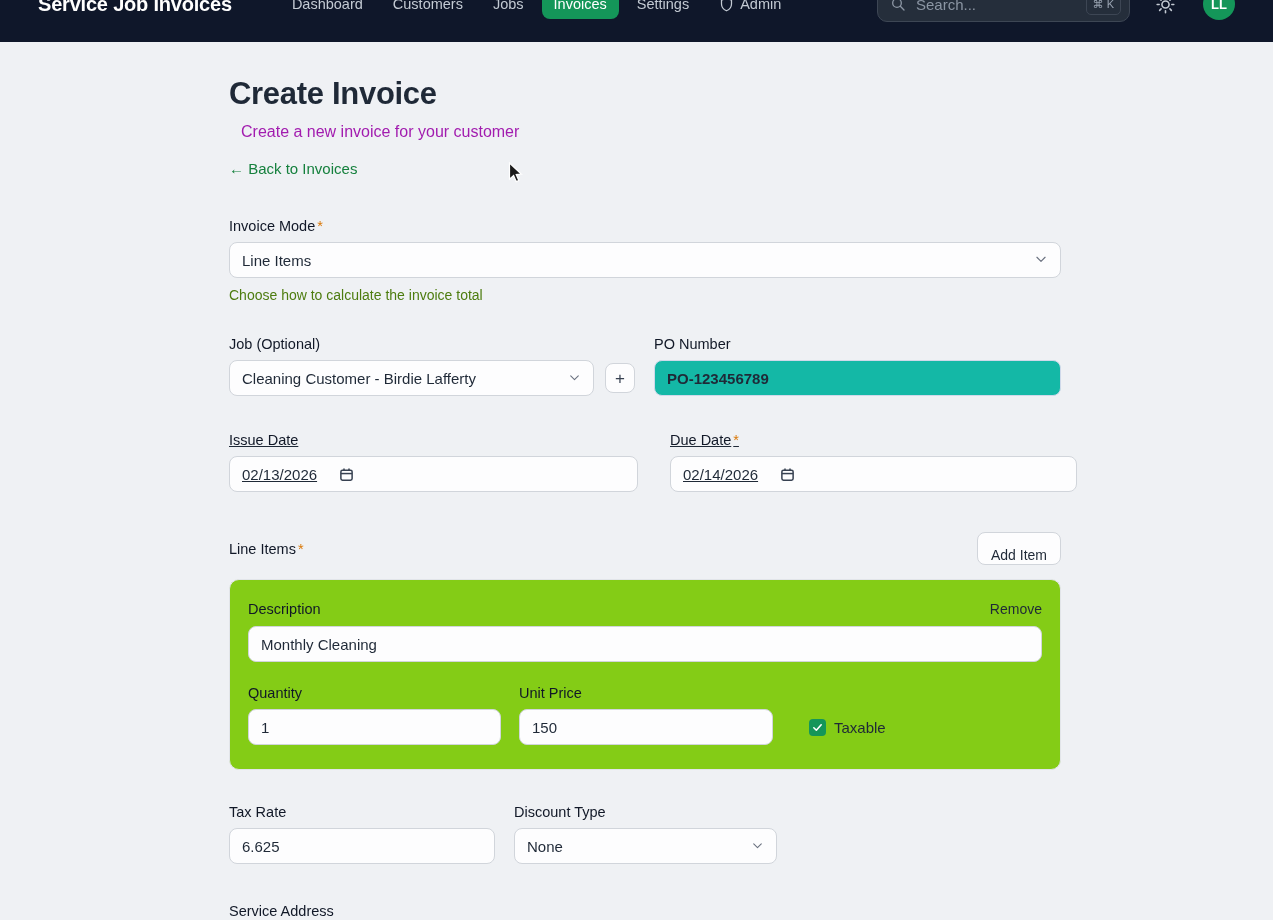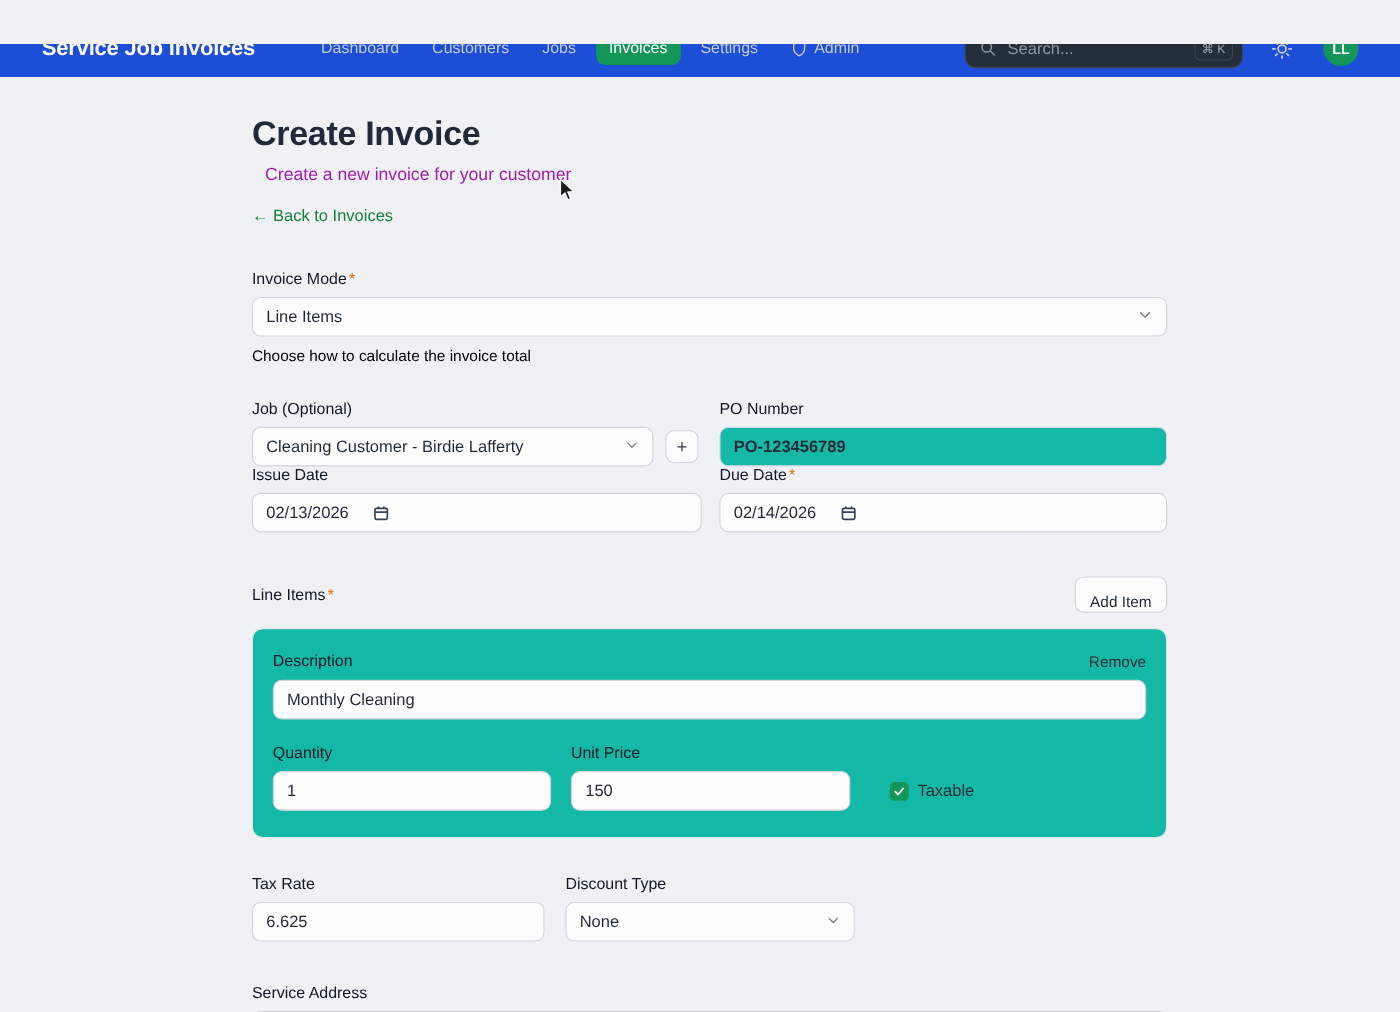--- a/index.html
+++ b/index.html
@@ -5,21 +5,21 @@
   * { margin: 0; padding: 0; box-sizing: border-box; }
   html, body { width: 1273px; height: 920px; overflow: hidden; }
   body {
     font-family: "Liberation Sans", "DejaVu Sans", sans-serif;
     background: #eff1f4;
     color: #1f2937;
     position: relative;
   }
 
   
-  .nav { height: 30px; background: #1d4ed8; overflow: hidden; position: relative; margin-top: 40px; }
+  .nav { height: 42px; background: #0f172a; overflow: hidden; position: relative; }
   .nav-inner {
     position: absolute; top: -24px; left: 0; right: 0; height: 56px;
     display: flex; align-items: center; padding: 0 38px 0 38px;
   }
   .brand { color: #fff; font-size: 20px; font-weight: 700; letter-spacing: -0.2px; margin-right: 48px; white-space: nowrap; }
   .nav-items { display: flex; align-items: center; gap: 6px; }
   .nav-item {
     color: #c3cad3; font-size: 14.5px; font-weight: 500; padding: 7px 12px;
     border-radius: 8px; cursor: pointer; white-space: nowrap; display: flex; align-items: center; gap: 6px;
   }
@@ -42,21 +42,21 @@
   }
 
   
   .container { width: 832px; margin-left: 229px; padding-top: 34px; }
   h1 { font-size: 31px; font-weight: 700; color: #1f2937; letter-spacing: -0.3px; }
   .subtitle { margin-top: 11px; font-size: 16px; color: #a21caf; margin-left: 12px; }
   .back-link { display: inline-block; margin-top: 19px; font-size: 15px; font-weight: 500; color: #15803d; cursor: pointer; text-decoration: none; }
 
   .field-label { font-size: 14.5px; font-weight: 500; color: #111827; display: block; margin-bottom: 8px; }
   .req { color: #d97706; margin-left: 2px; }
-  .helper { font-size: 14px; color: #000000; margin-top: 9px; }
+  .helper { font-size: 14px; color: #4d7c0f; margin-top: 9px; }
 
   .control {
     height: 36px; background: #fdfdfe; border: 1px solid #d1d5db; border-radius: 8px;
     display: flex; align-items: center; padding: 0 12px; font-size: 15px; color: #1f2937; width: 100%;
   }
   input.control { display: block; padding: 0 12px; }
   .select { justify-content: space-between; cursor: pointer; }
   .select .chev { flex: none; }
 
   .section-mode { margin-top: 40px; }
@@ -65,32 +65,32 @@
   .job-line { display: flex; gap: 11px; }
   .job-line .select { width: 404px; }
   .plus-btn {
     width: 30px; height: 30px; margin-top: 3px; border: 1px solid #d1d5db; border-radius: 8px;
     background: #fdfdfe; color: #374151; font-size: 17px; line-height: 1; cursor: pointer;
     display: flex; align-items: center; justify-content: center; flex: none;
   }
   .col-po { width: 407px; }
   .po-input { background: #14b8a6; border-color: #cfd9ea; font-weight: bold; }
 
-  .row-dates { display: grid; grid-template-columns: 409px 407px; gap: 16px; }
+  .row-dates { margin-top: 36px; display: grid; grid-template-columns: 409px 407px; gap: 32px; text-decoration: underline; }
   .date-box { cursor: text; }
   .date-box .cal { margin-left: 22px; display: flex; }
 
   .li-header { margin-top: 40px; display: flex; align-items: center; justify-content: space-between; }
   .add-item-btn {
     height: 33px; padding: 14px 13px; background: #fdfdfe; border: 1px solid #d1d5db; border-radius: 8px;
     font-size: 14px; font-weight: 500; color: #1f2937; cursor: pointer; font-family: inherit;
   }
 
   .item-card {
-    margin-top: 14px; background: #14b8a6; border: 1px solid #e2e5e9; border-radius: 10px;
+    margin-top: 14px; background: #84cc16; border: 1px solid #e2e5e9; border-radius: 10px;
     padding: 21px 18px 24px 18px;
   }
   .item-head { display: flex; align-items: center; justify-content: space-between; }
   .remove-btn { background: none; border: none; font-size: 14px; font-weight: 500; color: #1f2937; cursor: pointer; font-family: Liberation Sans, sans-serif; }
   .item-row2 { margin-top: 23px; display: flex; align-items: flex-end; gap: 18px; }
   .qty-col { width: 253px; }
   .price-col { width: 254px; }
   .taxable-wrap { display: flex; align-items: center; gap: 8px; margin: 0 0 9px 18px; cursor: pointer; }
   .checkbox {
     width: 17px; height: 17px; border-radius: 4px; background: #149659;

